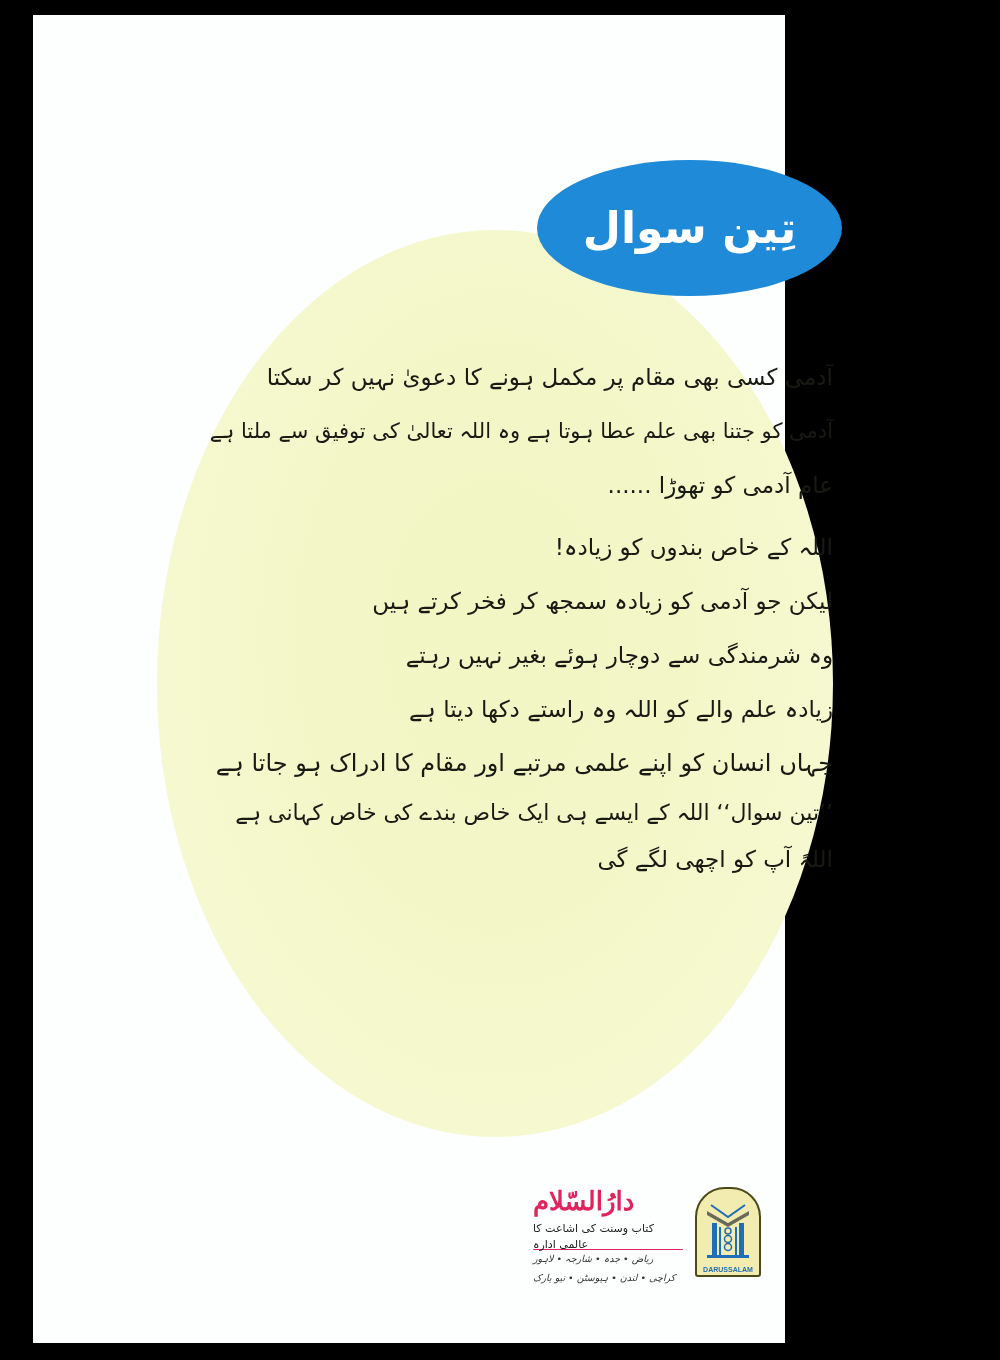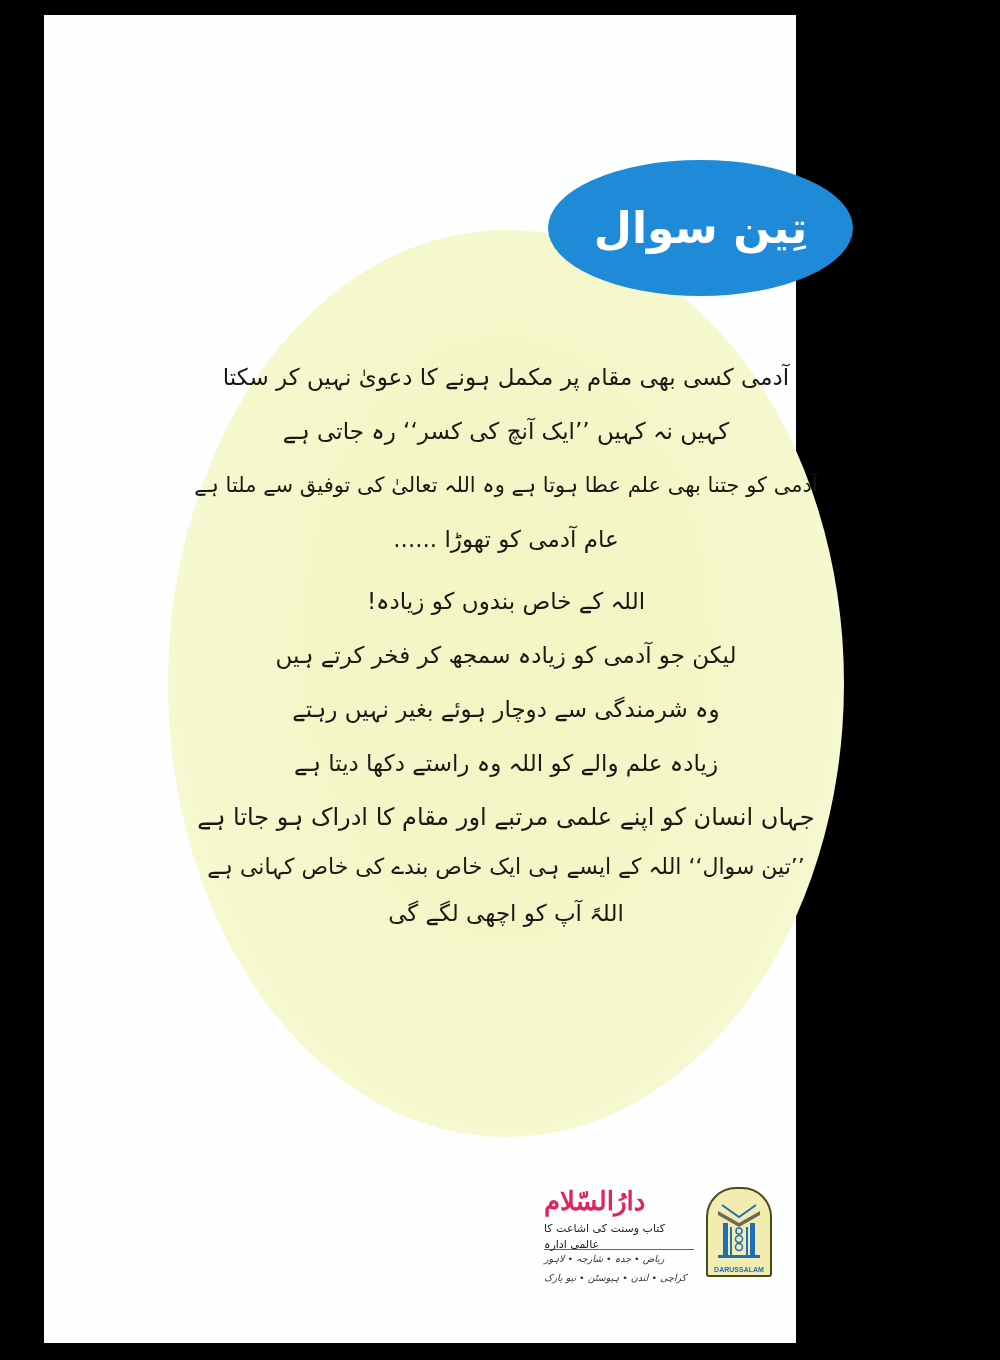--- a/index.html
+++ b/index.html
@@ -14,21 +14,20 @@
       overflow: hidden;
       font-family: "DejaVu Sans", sans-serif;
     }
     .page {
       position: absolute;
       left: 33px;
       top: 15px;
       width: 752px;
       height: 1328px;
       background: #fdfefe;
-      margin-left: 11px;
     }
     .oval-bg {
       position: absolute;
       left: 124px;   
       top: 215px;    
       width: 676px;
       height: 907px;
       border-radius: 50%;
       background: radial-gradient(ellipse at 50% 45%, #f2f6c4 0%, #f3f7c8 40%, #f6f8cf 70%, #f8f8d2 100%);
     }
@@ -52,21 +51,21 @@
       direction: rtl;
       line-height: 1;
       letter-spacing: 1px;
     }
     .verses {
       position: absolute;
       left: 124px;
       top: 335px;   
       width: 676px;
       direction: rtl;
-      text-align: center;
+      text-align: right;
       color: #1a1a14;
       font-family: "DejaVu Sans", sans-serif;
       font-size: 23px;
     }
     .verse-line {
       height: 54px;
       line-height: 54px;
       white-space: nowrap;
     }
     .publisher {
@@ -145,21 +144,20 @@
 <div class="page">
 
   <div class="oval-bg"></div>
 
   <div class="title-badge">
     <span class="title-text">تِین سوال</span>
   </div>
 
   <div class="verses">
     <div class="verse-line">آدمی کسی بھی مقام پر مکمل ہونے کا دعویٰ نہیں کر سکتا</div>
-    <div class="verse-line">کہیں نہ کہیں ’’ایک آنچ کی کسر‘‘ رہ جاتی ہے</div>
     <div class="verse-line" style="font-size:21px;">آدمی کو جتنا بھی علم عطا ہوتا ہے وہ اللہ تعالیٰ کی توفیق سے ملتا ہے</div>
     <div class="verse-line">عام آدمی کو تھوڑا ......</div>
     <div class="verse-line" style="margin-top:8px;">اللہ کے خاص بندوں کو زیادہ!</div>
     <div class="verse-line">لیکن جو آدمی کو زیادہ سمجھ کر فخر کرتے ہیں</div>
     <div class="verse-line">وہ شرمندگی سے دوچار ہوئے بغیر نہیں رہتے</div>
     <div class="verse-line">زیادہ علم والے کو اللہ وہ راستے دکھا دیتا ہے</div>
     <div class="verse-line" style="font-size:24px;">جہاں انسان کو اپنے علمی مرتبے اور مقام کا ادراک ہو جاتا ہے</div>
     <div class="verse-line" style="font-size:22px;height:46px;line-height:46px;">’’تین سوال‘‘ اللہ کے ایسے ہی ایک خاص بندے کی خاص کہانی ہے</div>
     <div class="verse-line" style="height:46px;line-height:46px;">اللہً آپ کو اچھی لگے گی</div>
   </div>

